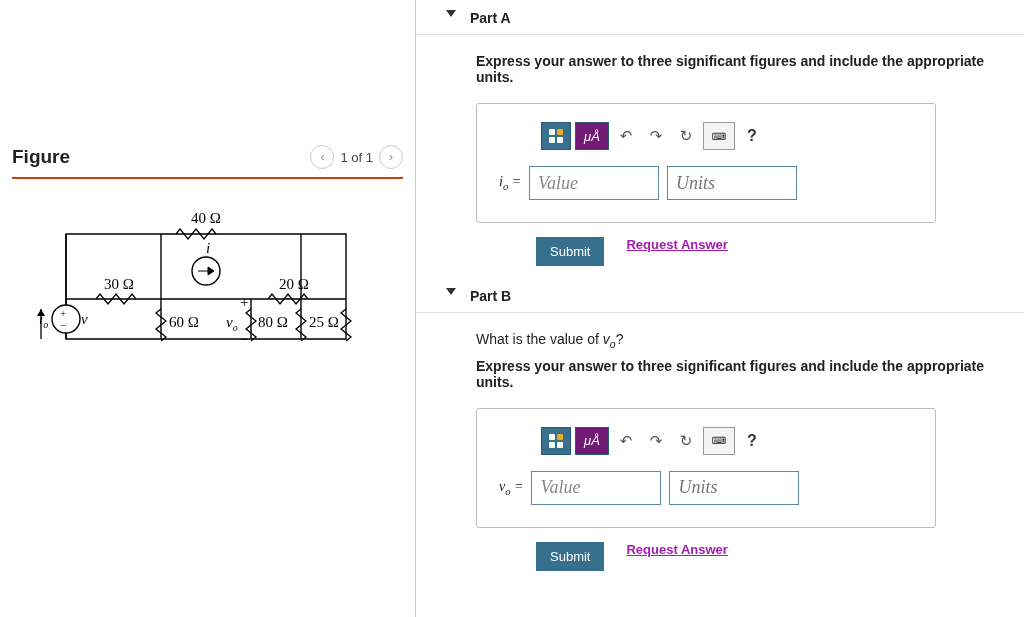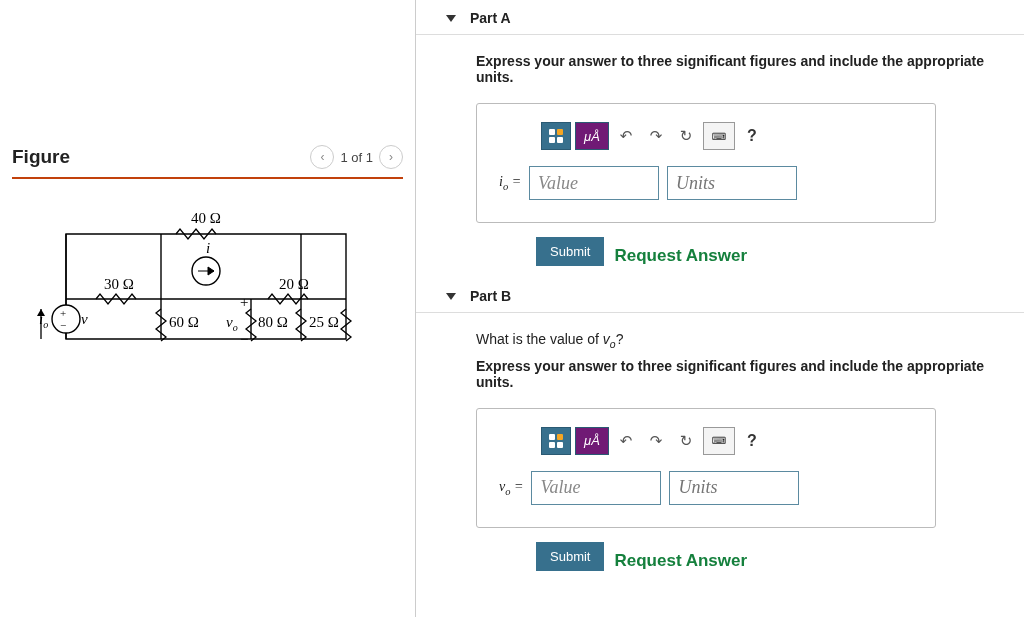--- a/index.html
+++ b/index.html
@@ -8,41 +8,41 @@
 .left{width:415px;padding:10px 0 10px 8px}
 .right{flex:1;border-left:1px solid #ccc;padding:0}
 .problem-box{background:#e8f2f4;padding:12px 14px;margin:35px 8px 0 4px;line-height:1.5}
 .problem-box a{color:#0066a6;text-decoration:underline}
 .figure-header{display:flex;align-items:center;justify-content:space-between;margin:135px 12px 10px 4px;padding-bottom:8px;border-bottom:2px solid #c2410c}
 .figure-header h2{font-size:19px;font-weight:bold}
 .pager{display:flex;align-items:center;gap:6px;font-size:13px;color:#444}
 .pager-btn{width:24px;height:24px;border:1px solid #ccc;border-radius:50%;background:#fff;display:flex;align-items:center;justify-content:center;color:#888;cursor:pointer;font-size:12px}
 .circuit{margin:30px 0 0 18px}
 .part{padding:0 0 12px 0}
-.part-header{display:flex;align-items:center;padding:10px 20px 8px 30px;font-weight:bold;font-size:14px;border-bottom:1px solid #ddd;gap:14px}
+.part-header{display:flex;padding:10px 20px 8px 30px;font-weight:bold;font-size:14px;border-bottom:1px solid #ddd;gap:14px}
 .caret{width:0;height:0;border-left:5px solid transparent;border-right:5px solid transparent;border-top:7px solid #333}
 .part-body{padding:18px 0 0 60px}
 .question{font-size:14px;margin-bottom:8px}
 .instructions{font-weight:bold;font-size:14px;margin-bottom:18px}
 .answer-box{border:1px solid #bbb;border-radius:3px;padding:18px 22px 22px 22px;display:inline-block;min-width:460px}
 .toolbar{display:flex;gap:4px;align-items:center;margin:0 0 16px 42px}
 .tool{width:30px;height:28px;border:1px solid #888;background:#f4f4f4;display:flex;align-items:center;justify-content:center;cursor:pointer;font-size:13px}
 .tool.formula{background:#37708d;color:#fff;border-color:#2a5a73}
 .tool.mua{background:#701a75;color:#fff;border-color:#2a5a73;font-style:italic;width:34px}
 .tool.plain{border:none;background:none;color:#555;font-size:15px;width:26px}
 .tool.kbd{border:1px solid #999;width:32px;font-size:10px}
 .tool.help{border:none;background:none;font-size:16px;font-weight:bold;color:#333;width:26px}
 .input-row{display:flex;align-items:center;gap:8px}
 .var-eq{font-style:italic;font-size:14px;font-family:'Times New Roman',serif}
 .val-input{width:130px;height:34px;border:1px solid #5b8aa0;padding:0 8px;font-size:18px;font-style:italic;font-family:'Times New Roman',serif;color:#888}
 .val-input::placeholder{color:#888}
 .unit-input{width:130px;height:34px;border:1px solid #5b8aa0;padding:0 8px;font-size:18px;font-style:italic;font-family:'Times New Roman',serif;color:#8b5cf6}
-.submit-row{display:flex;align-items:flex-end;gap:10px;margin:14px 0 0 60px}
+.submit-row{display:flex;align-items:flex-start;gap:22px;margin:14px 0 0 60px}
 .submit-btn{background:#37708d;color:#fff;border:none;padding:7px 14px;font-size:13px;cursor:pointer}
-.req-link{color:#15803d;font-weight:bold;font-size:17px;cursor:pointer}
+.req-link{color:#a21caf;font-weight:bold;text-decoration:underline;font-size:13px;cursor:pointer}
 sub{font-size:0.75em}
 .formula-grid{display:grid;grid-template-columns:6px 6px;grid-template-rows:6px 6px;gap:2px}
 .formula-grid span{background:#fff;border-radius:1px}
 .formula-grid span.hi{background:#f5a623}
 </style>
 </head>
 <body>
 
 <div class="container">
   <div class="left">

